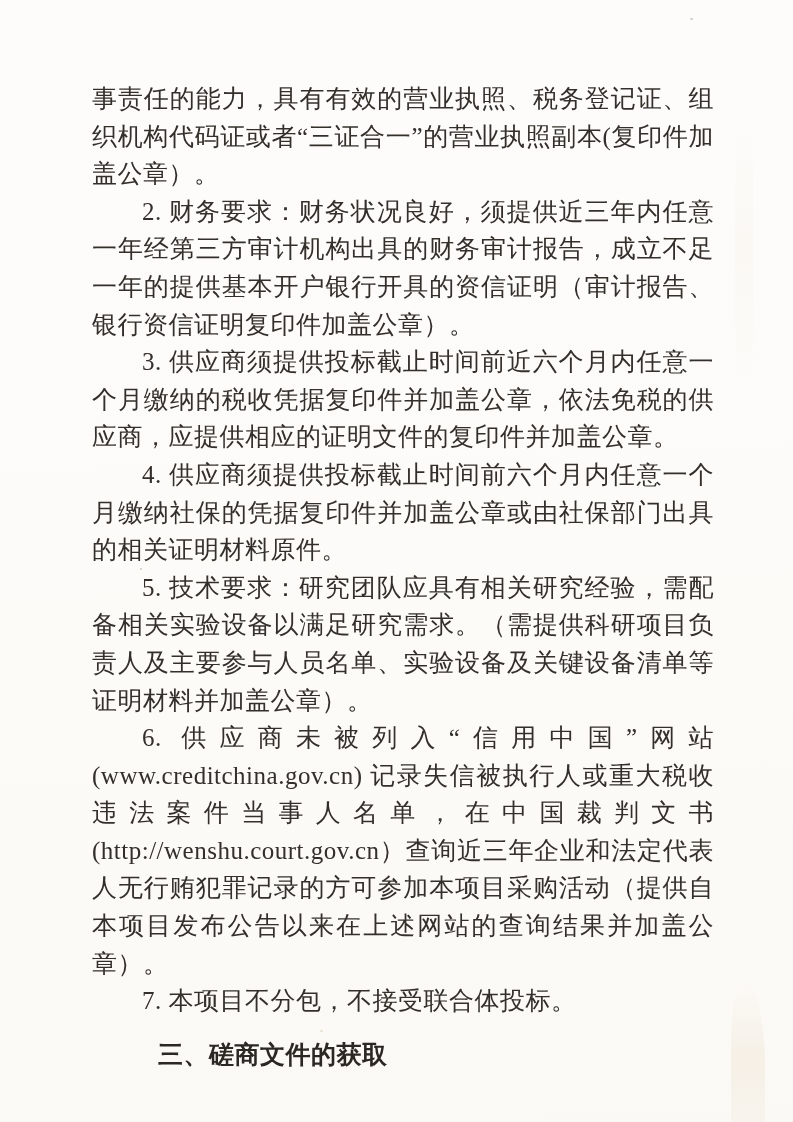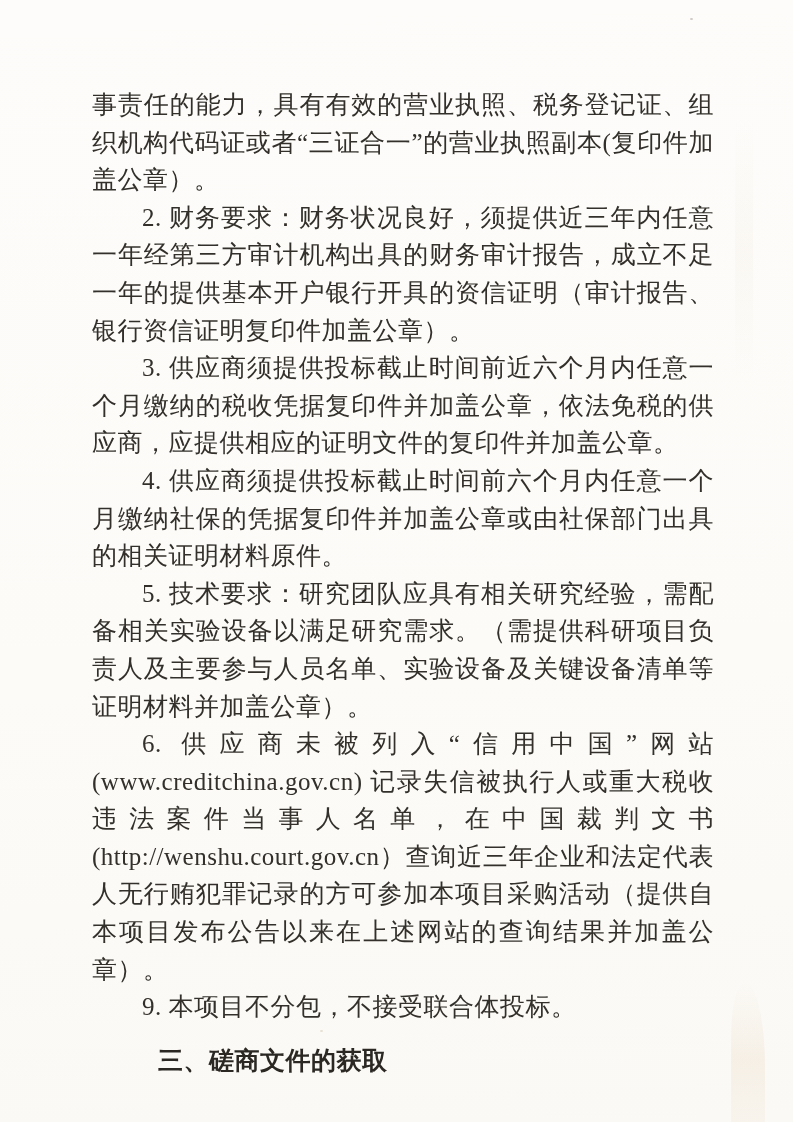--- a/index.html
+++ b/index.html
@@ -14,21 +14,21 @@
     width: 793px;
     height: 1122px;
     background: linear-gradient(178deg, #fdfcfa 0%, #fcfbf8 60%, #fbf9f5 100%);
     font-family: "Liberation Serif", "DejaVu Serif", serif;
     color: #33302b;
     overflow: hidden;
   }
   .content {
     position: absolute;
     left: 92px;
-    top: 86px;
+    top: 80px;
     width: 622px;
     font-size: 25px;
     line-height: 37.6px;
     text-align: justify;
     letter-spacing: 0.5px;
   }
   .para {
     margin: 0;
     text-indent: 2em;
     font-weight: 500;
@@ -79,21 +79,21 @@
 <body>
 
 <div class="page">
   <div class="content">
     <p class="para no-indent">事责任的能力，具有有效的营业执照、税务登记证、组织机构代码证或者“三证合一”的营业执照副本(复印件加盖公章）。</p>
     <p class="para">2. 财务要求：财务状况良好，须提供近三年内任意一年经第三方审计机构出具的财务审计报告，成立不足一年的提供基本开户银行开具的资信证明（审计报告、银行资信证明复印件加盖公章）。</p>
     <p class="para">3. 供应商须提供投标截止时间前近六个月内任意一个月缴纳的税收凭据复印件并加盖公章，依法免税的供应商，应提供相应的证明文件的复印件并加盖公章。</p>
     <p class="para">4. 供应商须提供投标截止时间前六个月内任意一个月缴纳社保的凭据复印件并加盖公章或由社保部门出具的相关证明材料原件。</p>
     <p class="para">5. 技术要求：研究团队应具有相关研究经验，需配备相关实验设备以满足研究需求。（需提供科研项目负责人及主要参与人员名单、实验设备及关键设备清单等证明材料并加盖公章）。</p>
     <p class="para">6. 供应商未被列入“信用中国”网站(www.creditchina.gov.cn) 记录失信被执行人或重大税收违法案件当事人名单，在中国裁判文书(http://wenshu.court.gov.cn）查询近三年企业和法定代表人无行贿犯罪记录的方可参加本项目采购活动（提供自本项目发布公告以来在上述网站的查询结果并加盖公章）。</p>
-    <p class="para">9. 本项目不分包，不接受联合体投标。</p>
+    <p class="para">7. 本项目不分包，不接受联合体投标。</p>
     <h3 class="heading">三、磋商文件的获取</h3>
   </div>
 
   <div class="scan-streak-top-right"></div>
   <div class="scan-streak-bottom-right"></div>
   <div class="speck s1"></div>
   <div class="speck s2"></div>
   <div class="speck s3"></div>
 </div>
 

